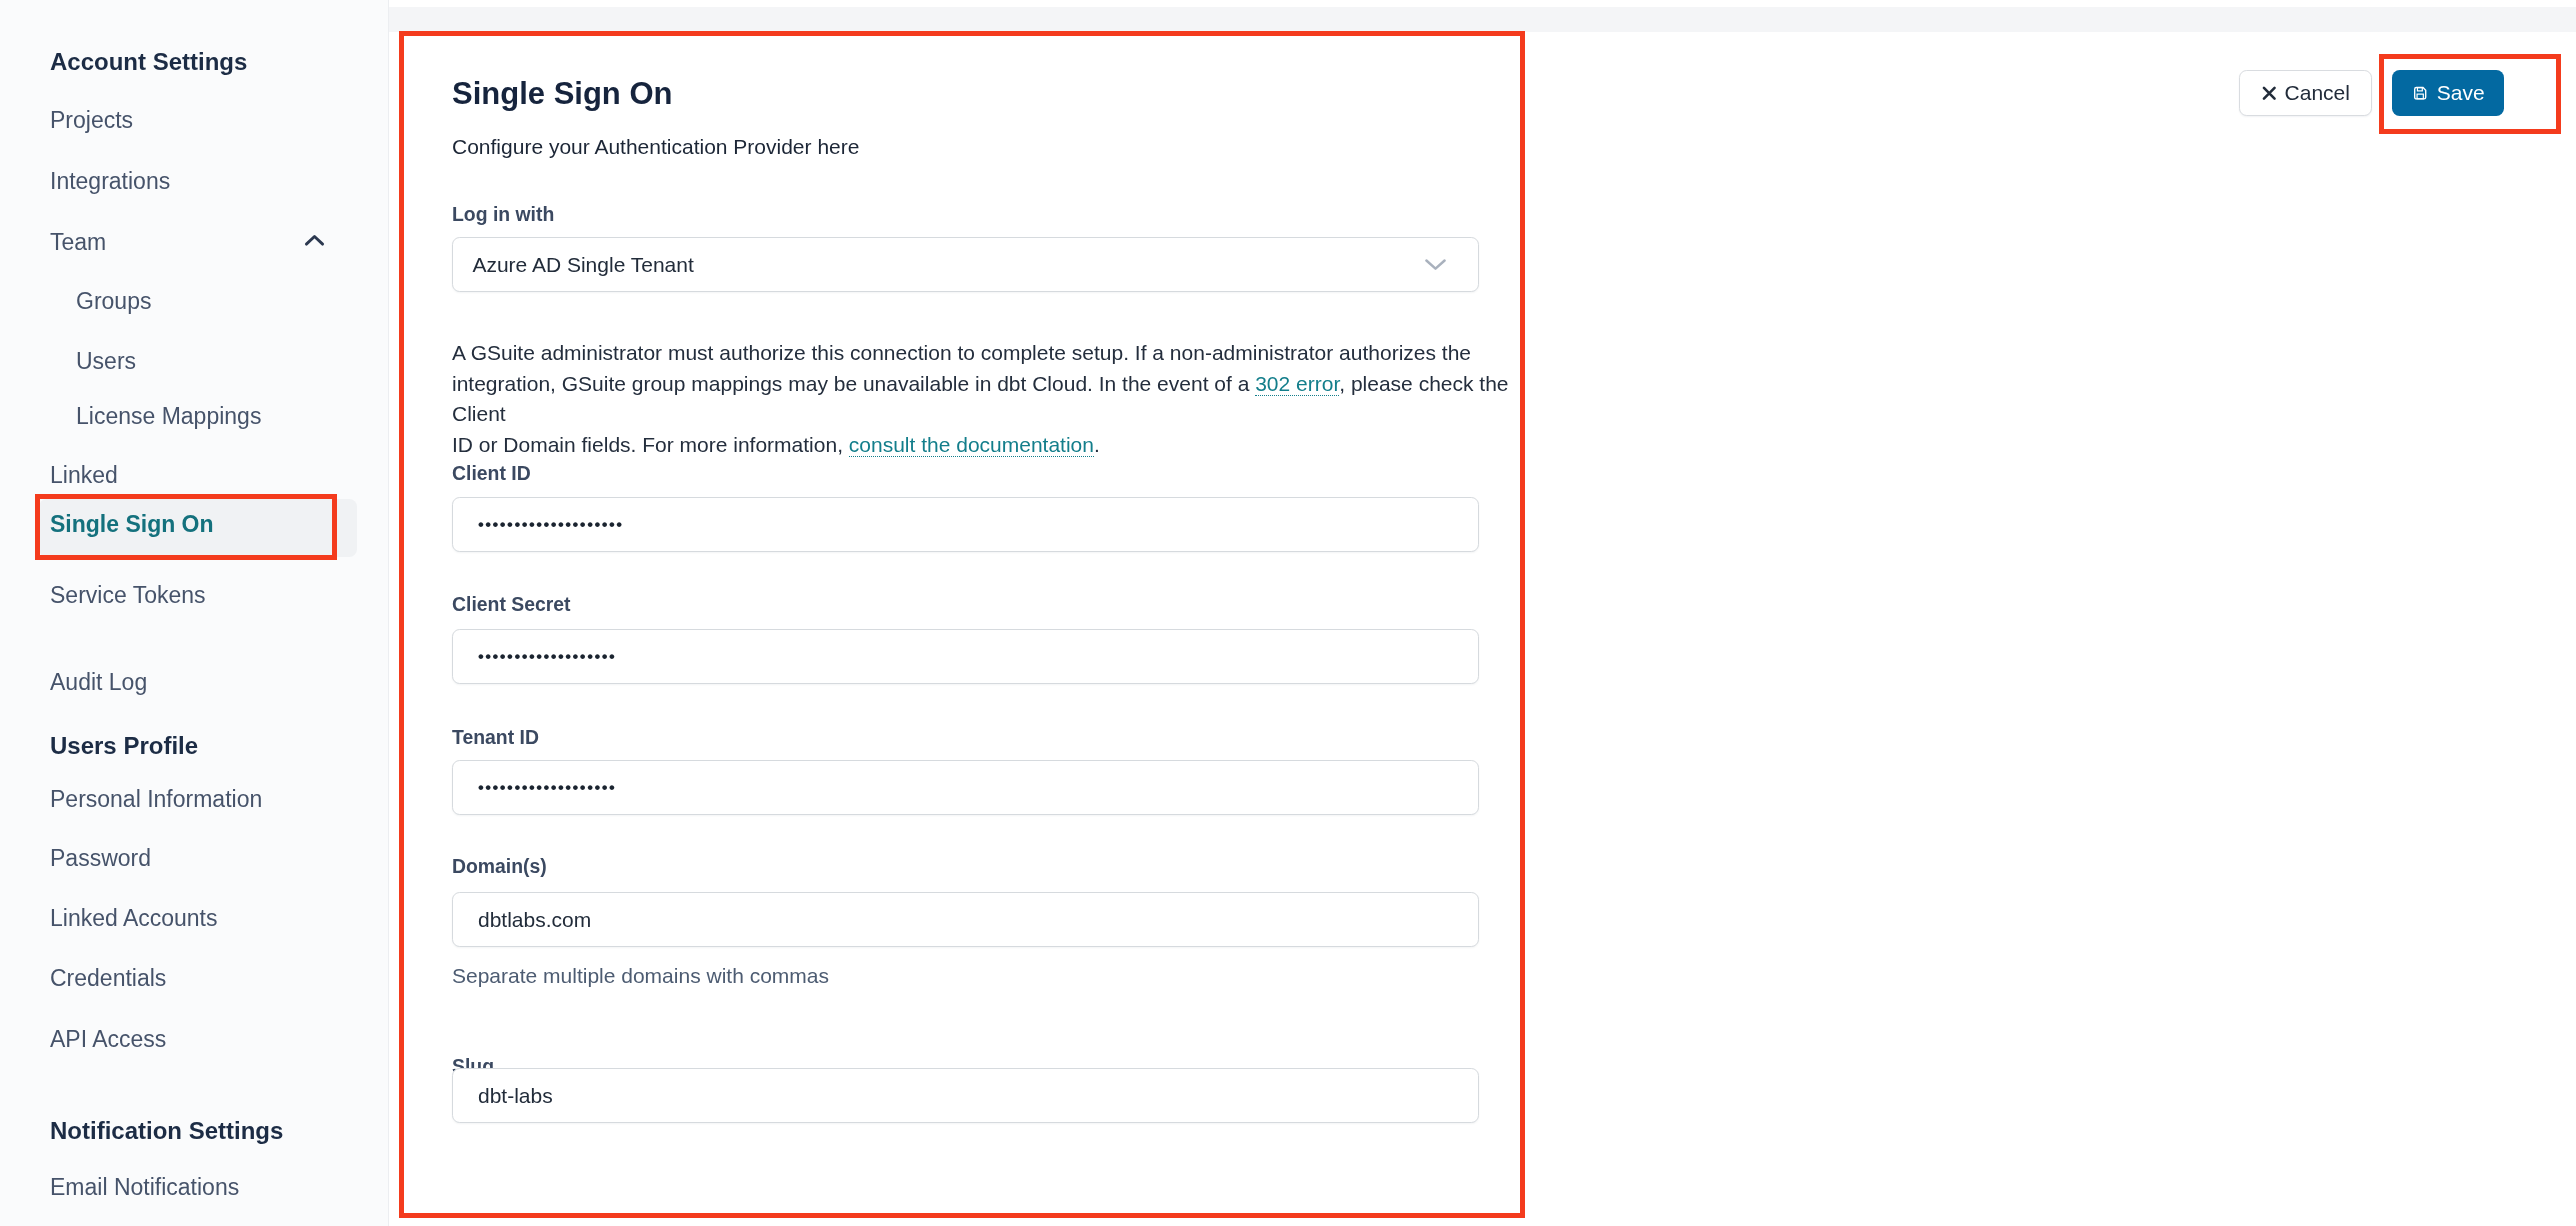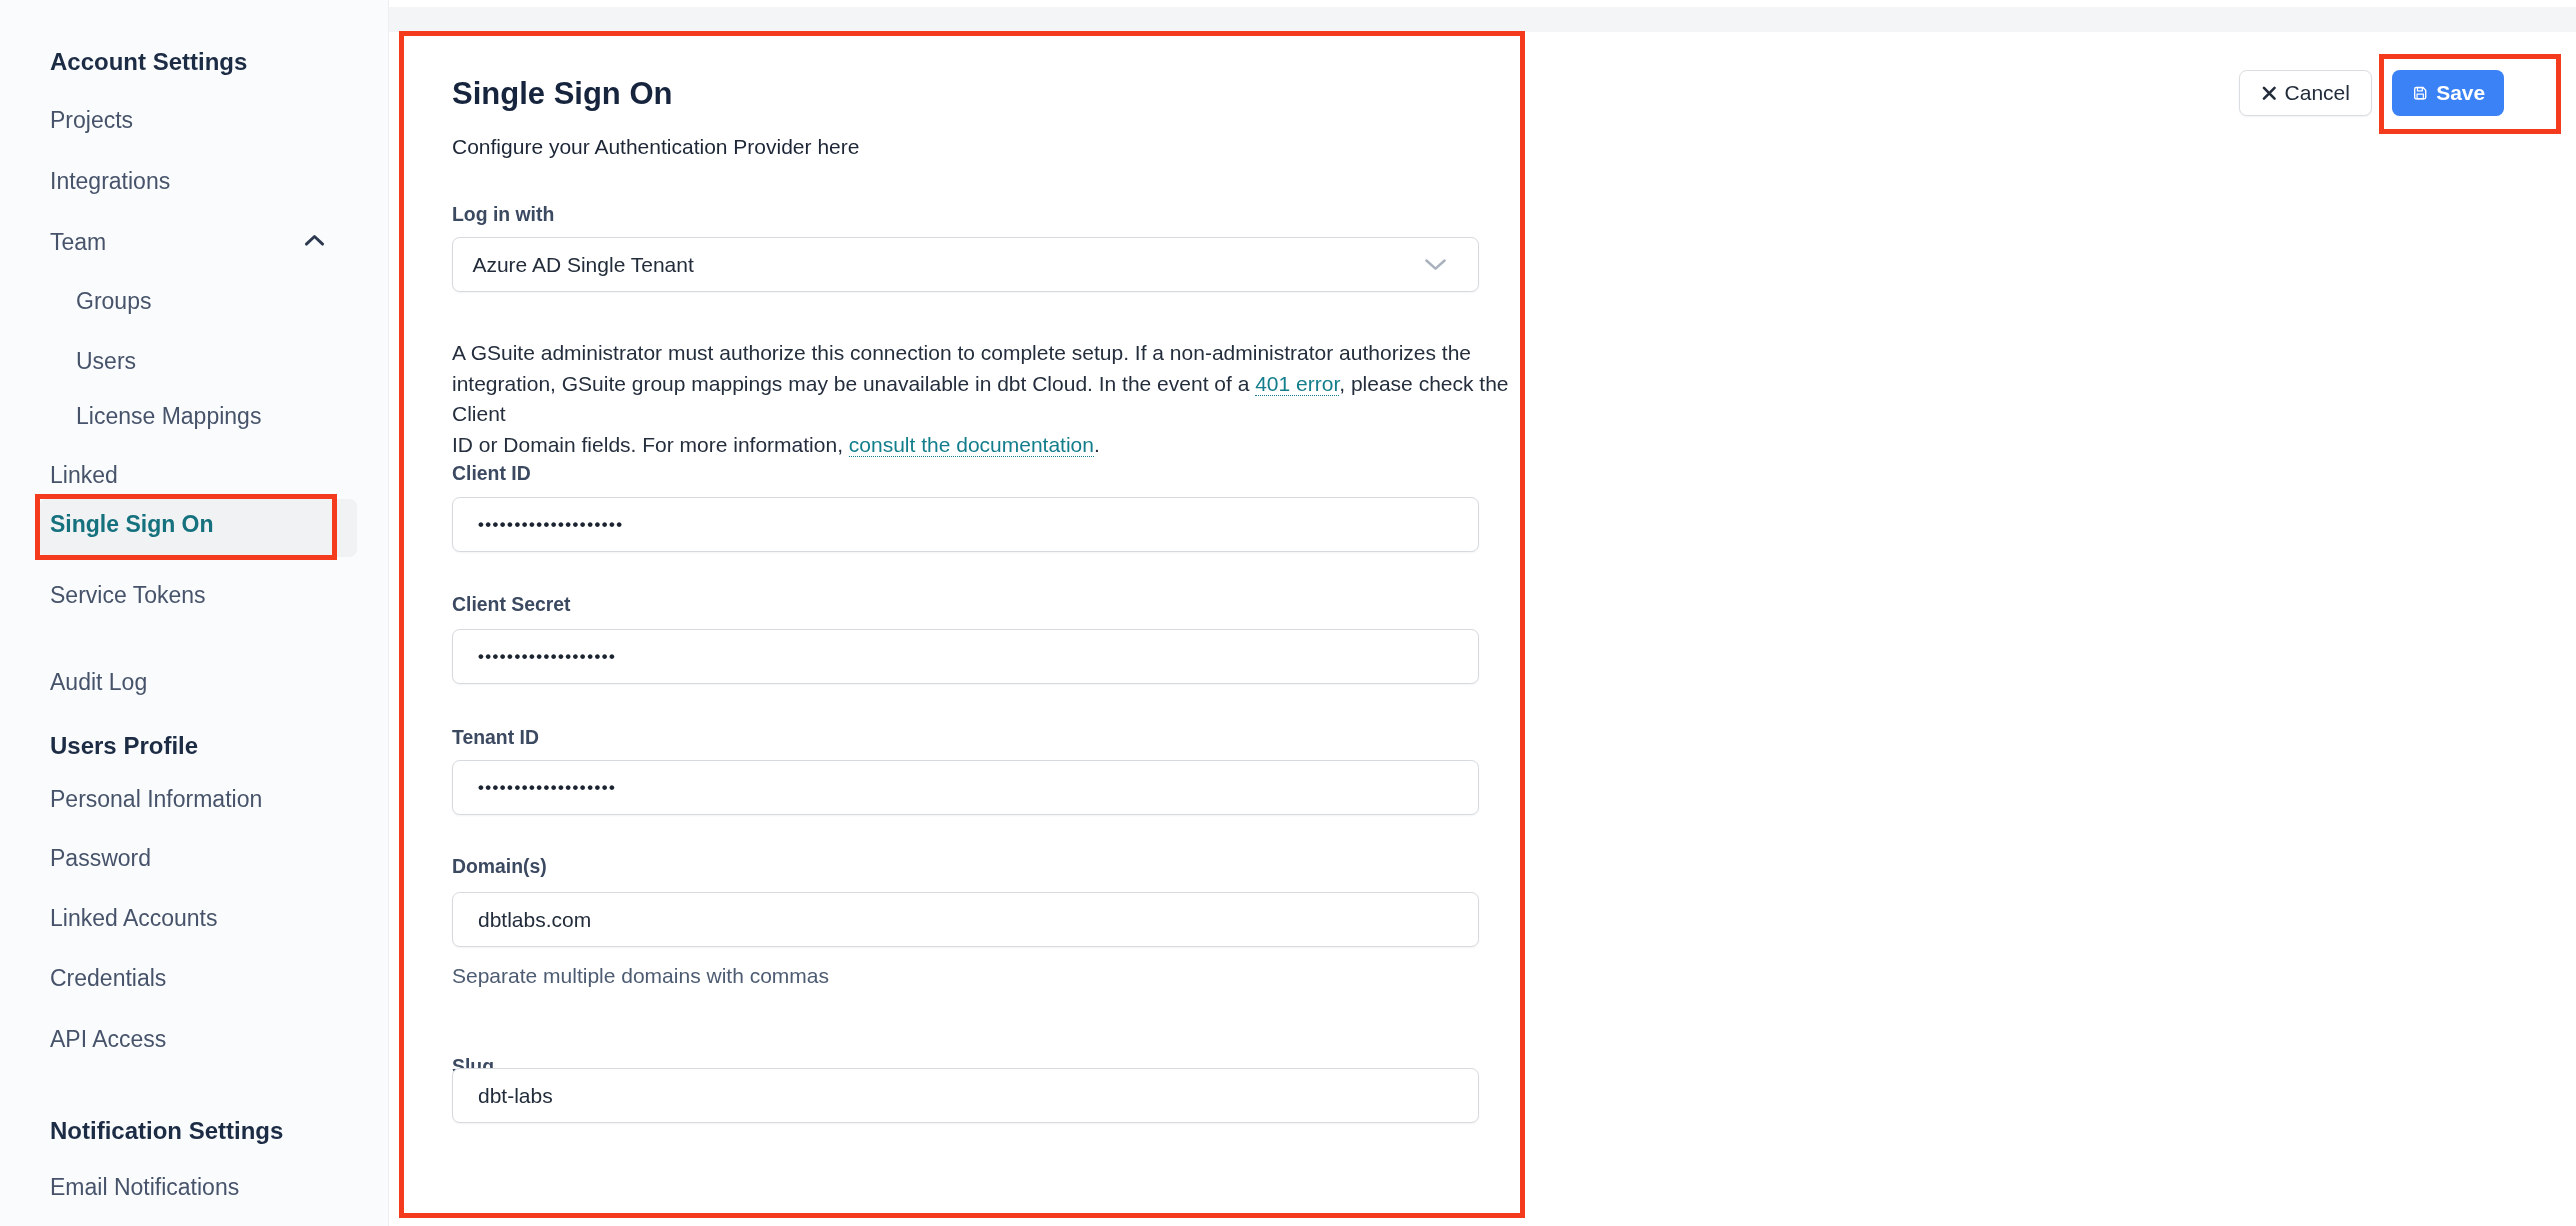--- a/index.html
+++ b/index.html
@@ -38,21 +38,21 @@
   .select-value { font-size:21px; color:#222c3a; flex:1; }
   .notice { left:452px; top:338px; font-size:21px; line-height:30.5px; color:#242e3d; width:1094px; }
   .notice .link { color:#137e8b; text-decoration:none; border-bottom:1.9px dotted #137e8b; cursor:pointer; }
   .help-text { left:452px; top:964px; font-size:21px; color:#4d5c72; }
 
   
   .btn { display:flex; align-items:center; justify-content:center; gap:7px;
          height:46px; border-radius:7.7px; font-size:21px; cursor:pointer; }
   .btn-cancel { left:2239px; top:70px; width:133px; background:#fff; border:1.5px solid #d9dce0;
                 color:#222c3a; box-shadow:0 1px 1.9px rgba(22,36,61,.06); }
-  .btn-save { left:2392px; top:70px; width:112px; background:#3b82f6; border:none; color:#ffffff;font-weight:bold; }
+  .btn-save { left:2392px; top:70px; width:112px; background:#0369a1; border:none; color:#ffffff; }
 </style>
 </head>
 <body>
 
 <nav class="abs sidebar">
   <div class="abs side-header" style="top:48px">Account Settings</div>
 
   <div class="abs side-item" style="top:107px">Projects</div>
   <div class="abs side-item" style="top:168px">Integrations</div>
   <div class="abs side-item" style="top:229px">Team</div>
@@ -115,21 +115,21 @@
   <span style="display:flex; margin-right:11.6px">
     <svg width="23" height="13.6" viewBox="0 0 24 14" fill="none">
         <polyline points="2.5,2.5 12,11 21.5,2.5" stroke="#a9b1bd" stroke-width="2.6" stroke-linecap="round" stroke-linejoin="round"></polyline>
       </svg>
   </span>
 </div>
 
 <div class="abs notice">
   <div><span>A GSuite administrator must authorize this connection to complete setup. If a non-administrator authorizes the</span></div>
   <div>
-    <span>integration, GSuite group mappings may be unavailable in dbt Cloud. In the event of a </span><a class="link">401 error</a><span>, please check the Client</span>
+    <span>integration, GSuite group mappings may be unavailable in dbt Cloud. In the event of a </span><a class="link">302 error</a><span>, please check the Client</span>
   </div>
   <div>
     <span>ID or Domain fields. For more information, </span><a class="link">consult the documentation</a><span>.</span>
   </div>
 </div>
 
 <label class="abs field-label" style="top:462px">Client ID</label>
 <input class="abs text-input masked" style="top: 497px;" value="••••••••••••••••••••">
 
 <label class="abs field-label" style="top:593px">Client Secret</label>

